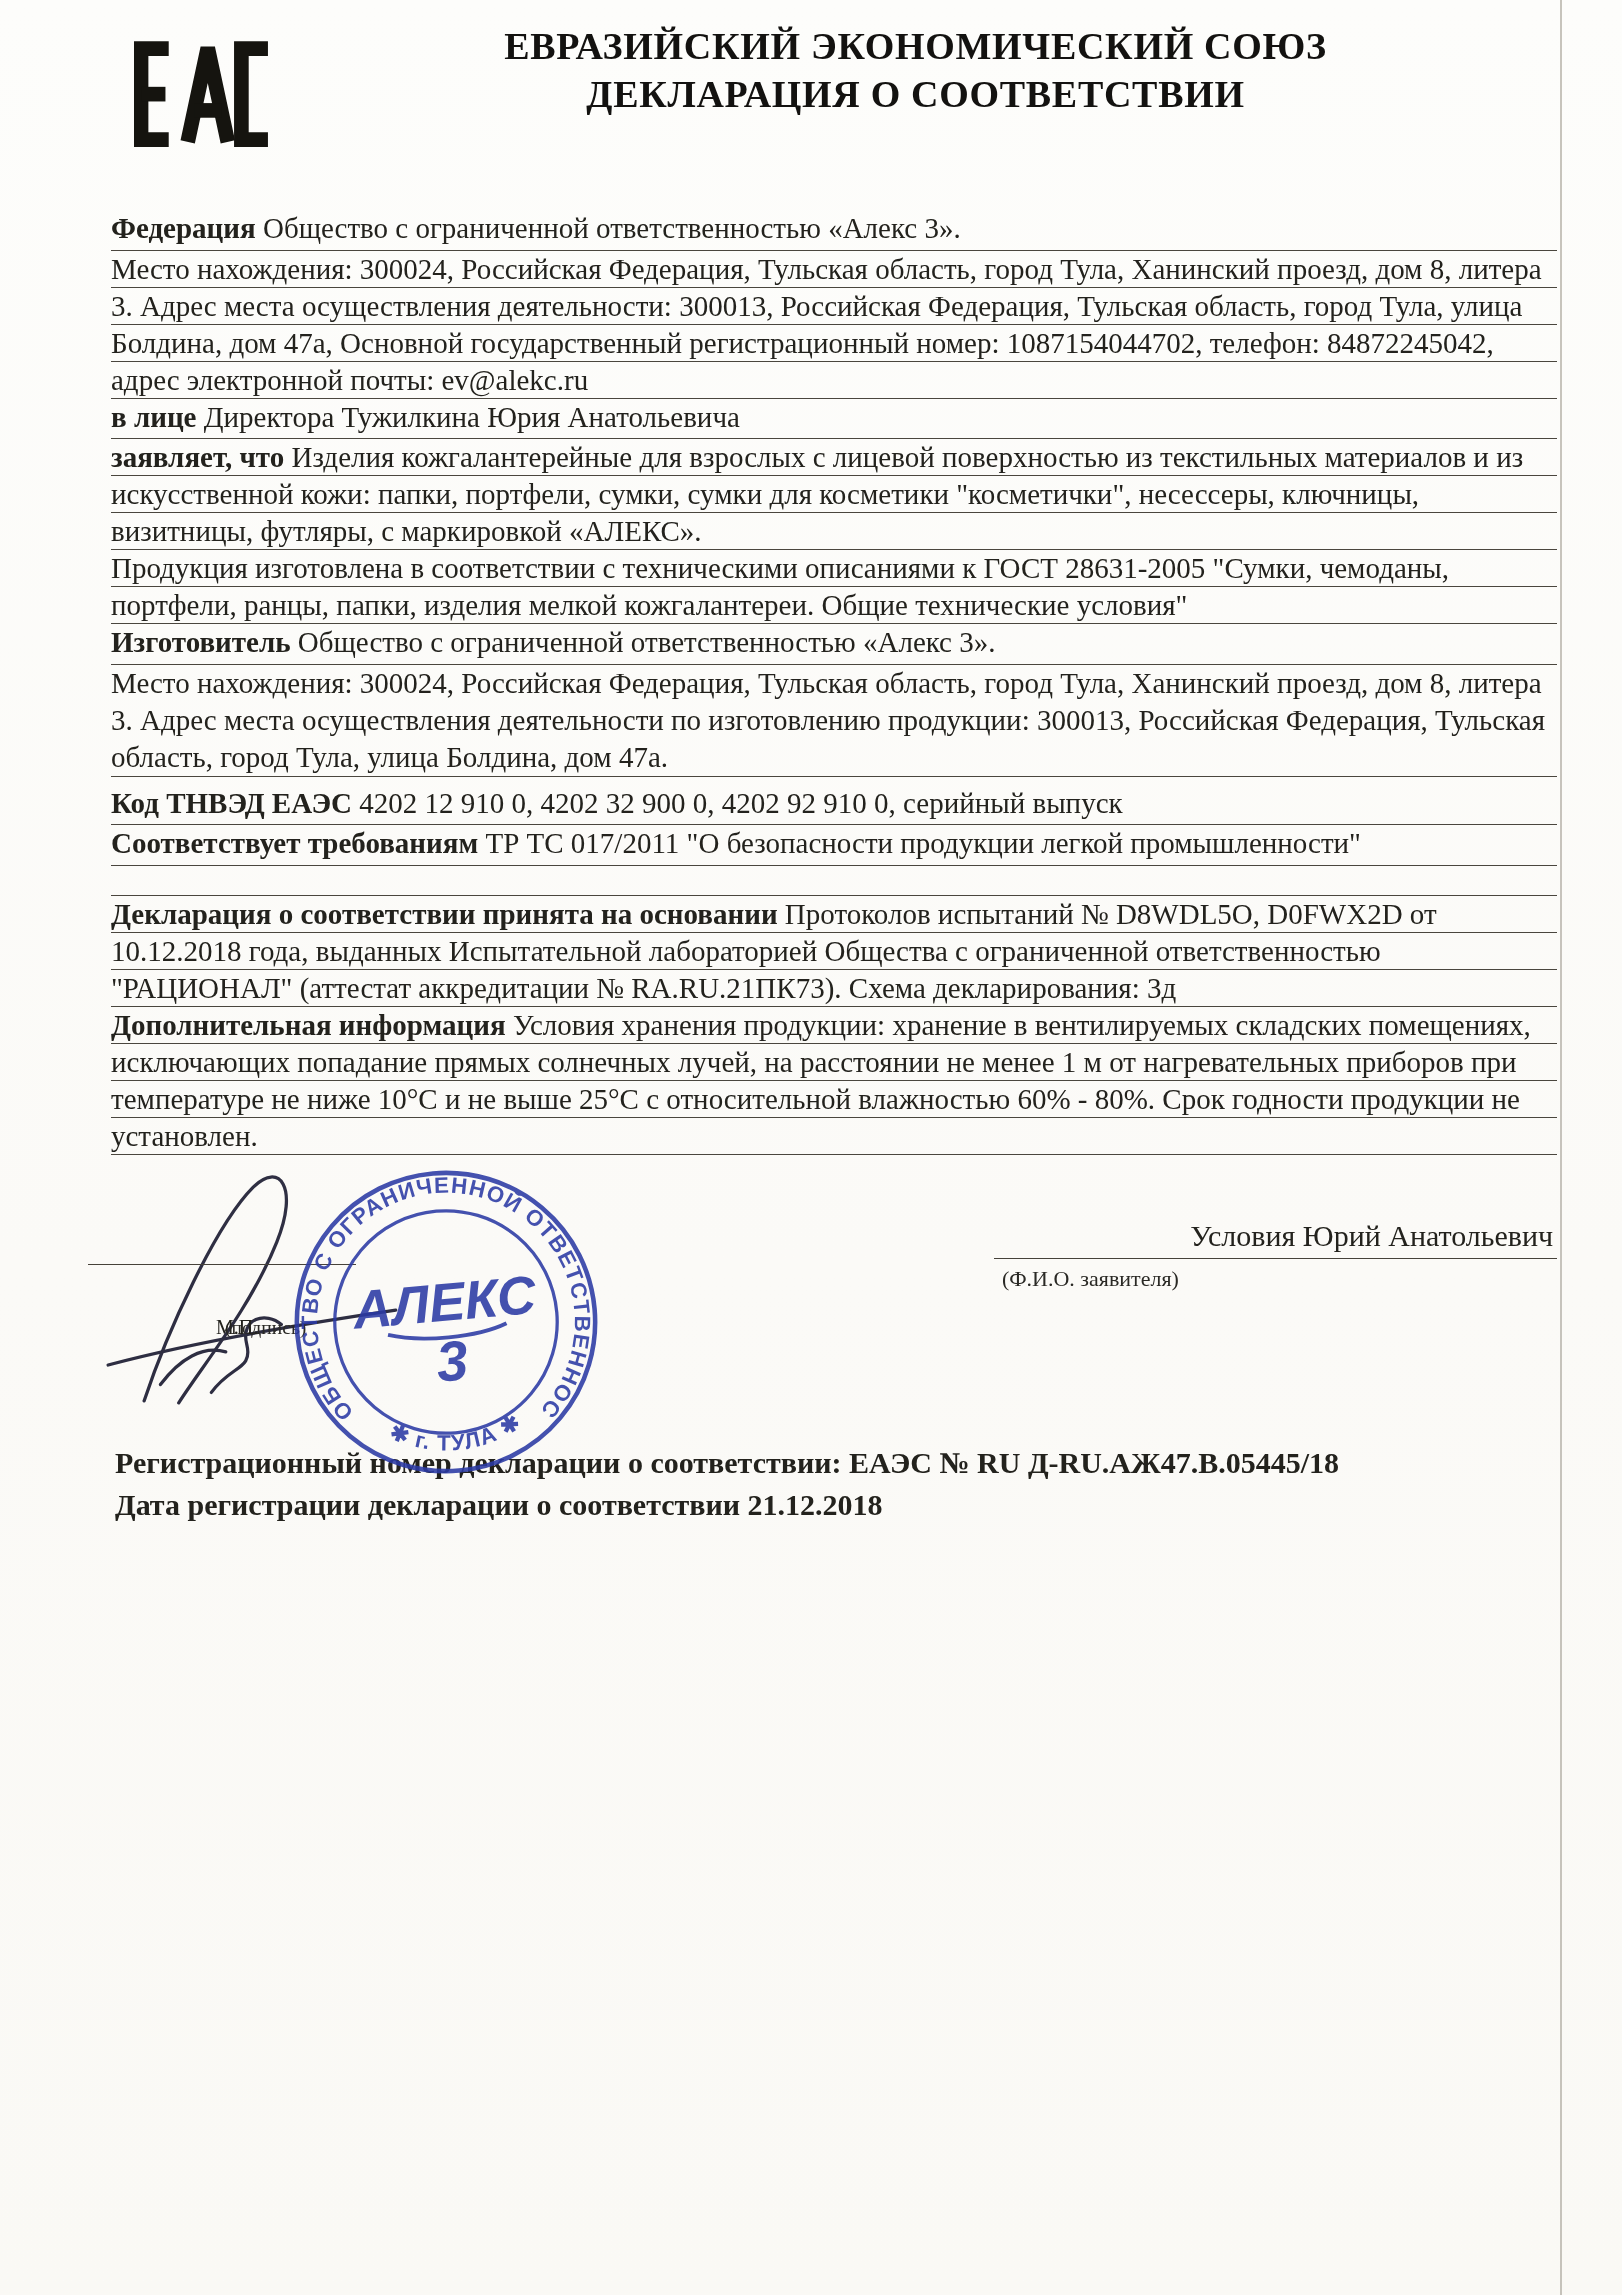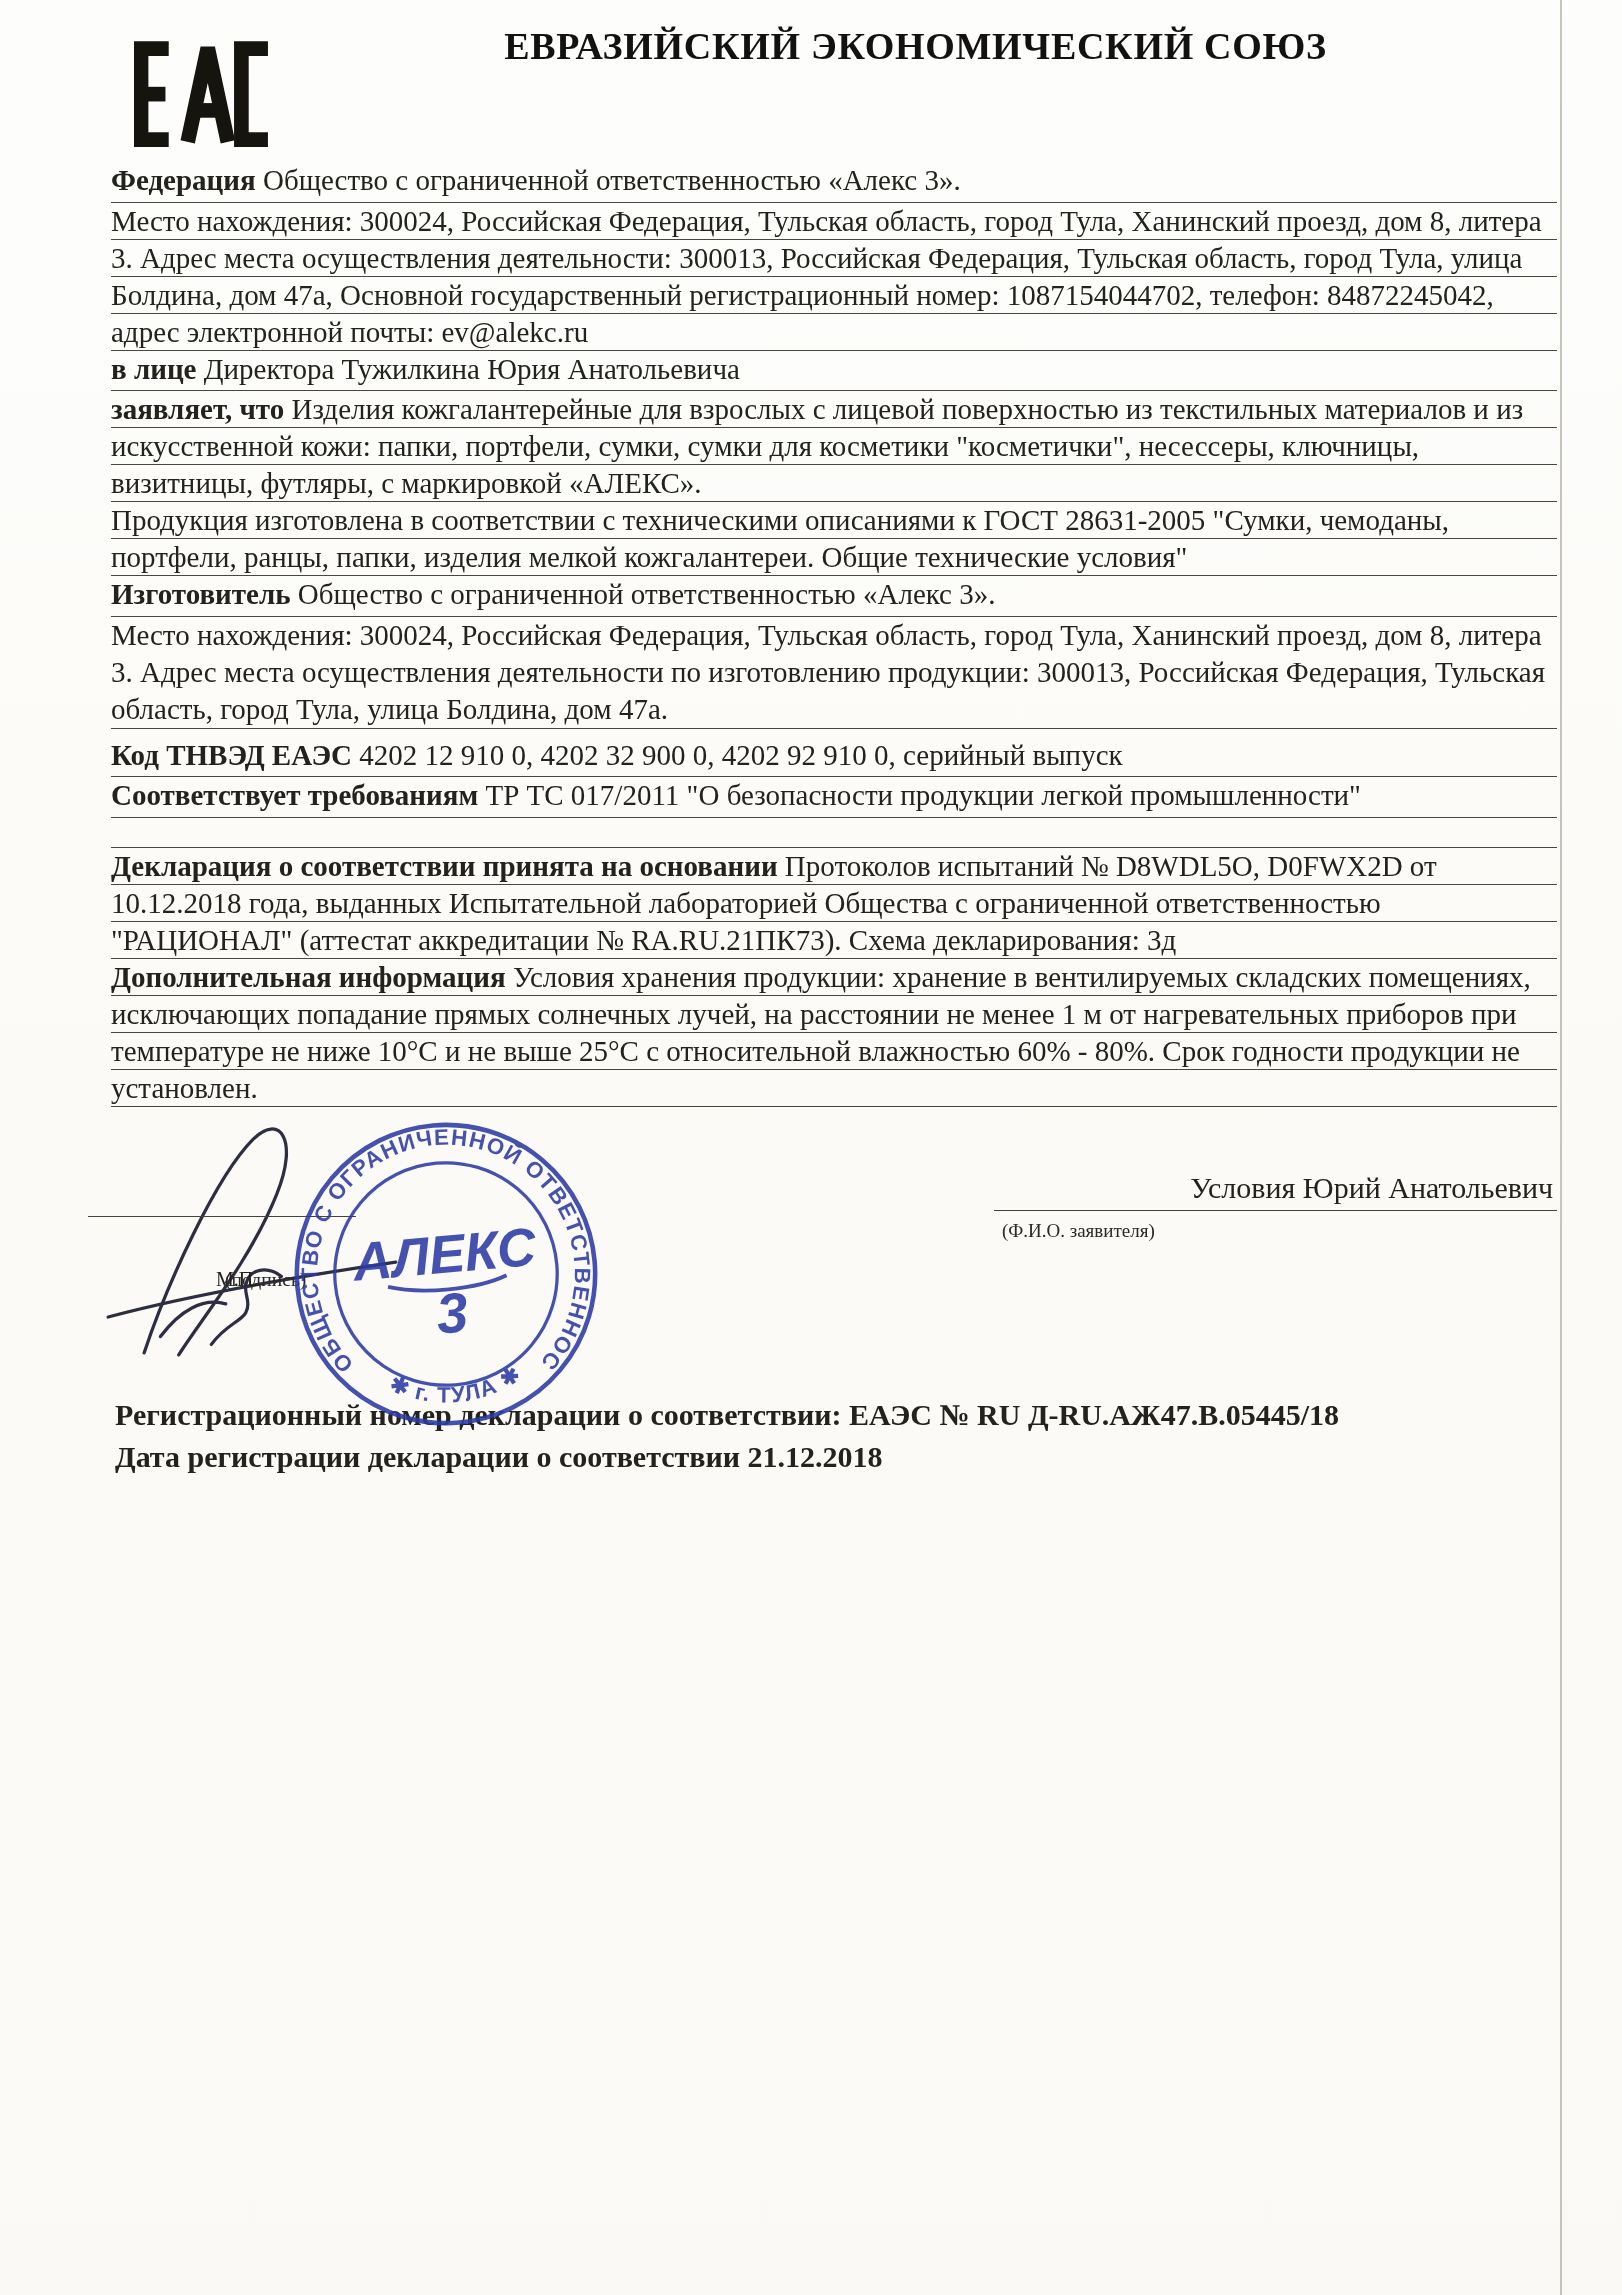--- a/index.html
+++ b/index.html
@@ -49,21 +49,21 @@
   
   .sig-region{position:relative;height:281px;margin-top:3.9px;}
   .signature-svg{position:absolute;left:-29px;top:-9.8px;width:366px;height:262px;}
   .podpis-line{position:absolute;left:-23px;top:105px;width:268px;border-top:1.3px solid #46423a;}
   .podpis-caption{position:absolute;left:114px;top:110px;font-size:19.6px;color:#2a2925;margin-top:40px;}
   .mp-label{position:absolute;left:105px;top:150px;font-size:20px;}
   .stamp{position:absolute;left:178px;top:6.5px;width:314px;height:314px;opacity:.88;transform:rotate(-5deg);}
   .fio-block{position:absolute;right:0;top:58px;width:563px;}
   .fio-name{font-size:30px;line-height:37px;text-align:right;padding-right:3.9px;}
   .fio-line{border-top:1.3px solid #46423a;margin-top:3.9px;}
-  .fio-caption{font-size:19px;color:#2a2925;padding-left:7.9px;margin-top:1.3px;}
+  .fio-caption{font-size:22px;color:#2a2925;padding-left:7.9px;margin-top:1.3px;}
   
   .footer p{margin:4px;font-size:30px;line-height:38px;font-weight:bold;}
 </style>
 </head>
 <body>
 
 <div class="sheet">
 
   <div class="scan-edge-line"></div>
 
@@ -74,20 +74,21 @@
         <path d="M13,98 H58"></path>
         <path d="M99,186 L136,13 L173,186"></path>
         <path d="M111,128 L161,128"></path>
         <path d="M247,14 H198 V182 H247"></path>
       </g>
     </svg>
   </div>
 
   <header>
     <div>ЕВРАЗИЙСКИЙ ЭКОНОМИЧЕСКИЙ СОЮЗ</div>
+    <div>ДЕКЛАРАЦИЯ О СООТВЕТСТВИИ</div>
   </header>
 
   <div class="content">
 
     <p class="line"><b>Федерация</b> <span>Общество с ограниченной ответственностью «Алекс 3».</span></p>
 
     <p class="ruled mt40">Место нахождения: 300024, Российская Федерация, Тульская область, город Тула, Ханинский проезд, дом 8, литера 3. Адрес места осуществления деятельности: 300013, Российская Федерация, Тульская область, город Тула, улица Болдина, дом 47а, Основной государственный регистрационный номер: 1087154044702, телефон: 84872245042, адрес электронной почты: ev@alekc.ru</p>
 
     <p class="line mt8"><b>в лице</b> <span>Директора Тужилкина Юрия Анатольевича</span></p>
 

